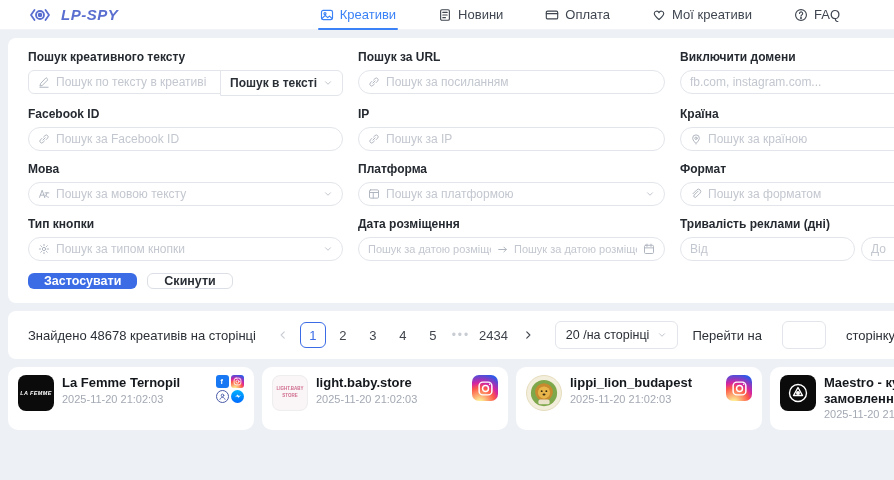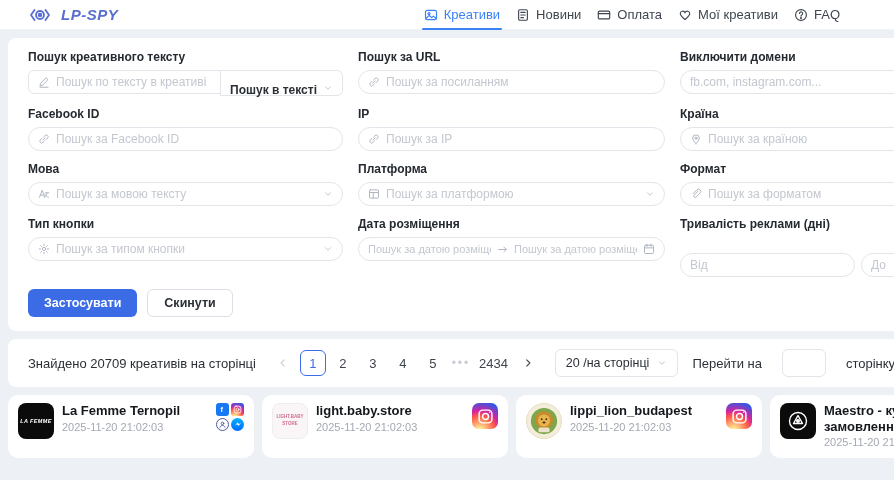--- a/index.html
+++ b/index.html
@@ -12,21 +12,21 @@
   }
   svg { display:block; }
 
   
   .hdr {
     height:30px; background:#fff; display:flex; align-items:center;
     padding:0 54px 0 28px; border-bottom:1px solid #f1f3f6;
   }
   .logo { display:flex; align-items:center; gap:9px; color:#5a6ed0; }
   .logo-text { font-size:15px; font-weight:700; font-style:italic; letter-spacing:.5px; }
-  .nav { margin-left:auto; display:flex; gap:16px; height:30px; }
+  .nav { margin-left:auto; display:flex; gap:42px; height:30px; }
   .nav-item {
     display:flex; align-items:center; gap:6px; font-size:13px; color:#3f4650;
     position:relative; cursor:pointer; white-space:nowrap;
   }
   .nav-item.active { color:#3b82f6; }
   .nav-item.active::after {
     content:""; position:absolute; left:-2px; right:-2px; bottom:0; height:2px;
     background:#3b82f6; border-radius:2px;
   }
 
@@ -50,29 +50,29 @@
     border:none; outline:none; flex:1; min-width:0; font-size:12px; color:#333;
     font-family:"Liberation Sans",sans-serif; background:transparent;
   }
   .ctrl input::placeholder { color:#c3c7cf; }
   .ficon { color:#aeb4be; flex:none; }
   .chev { color:#c2c7cf; flex:none; margin-left:auto; }
   .group { display:flex; }
   .group .ctrl.main { flex:1; border-radius:6px 0 0 6px;align-items:center; }
   .addon {
     border:1px solid #e2e5ea; margin-left:-1px; border-radius:0 6px 6px 0;
-    display:flex; gap:6px; padding:12px 9px; height:24px;
+    display:flex; align-items:center; gap:6px; padding:12px 9px; height:24px;
     font-size:12px; font-weight:600; color:#2b3037; white-space:nowrap; cursor:pointer;
   }
   .ctrl.daterange input { font-size:11px; }
   .dual { display:flex; gap:6px; }
-  .dual .ctrl { flex:1;margin-top:16px; }
+  .dual .ctrl { flex:1; }
   .actions { display:flex; gap:10px; margin-top:12px; }
   .btn {
-    height:28px; padding:0 16px; border-radius:6px; font-size:12.5px; font-weight:600;
+    height:16px; padding:0 16px; border-radius:6px; font-size:12.5px; font-weight:600;
     display:flex; align-items:center; cursor:pointer; border:none;
     font-family:"Liberation Sans",sans-serif;
   }
   .btn.primary { background:#3b6ce6; color:#fff; }
   .btn.ghost { background:#fff; color:#2b3037; border:1px solid #dcdfe5; }
 
   
   .results {
     width:1004px; margin:8px; background:#fff; border-radius:8px; height:48px;
     display:flex; align-items:center; padding:0 20px; gap:8px;
@@ -378,21 +378,21 @@
 
   </div>
 
   <div class="actions">
     <button class="btn primary">Застосувати</button>
     <button class="btn ghost">Скинути</button>
   </div>
 </section>
 
 <section class="results">
-  <span class="found">Знайдено 20709 креативів на сторінці</span>
+  <span class="found">Знайдено 48678 креативів на сторінці</span>
   <div class="pager">
     <span class="pg nav-arrow disabled">
       <svg width="10" height="10" viewBox="0 0 16 16" fill="none" stroke="currentColor" stroke-width="1.8" stroke-linecap="round" stroke-linejoin="round">
           <path d="M10 3L5 8l5 5"></path>
         </svg>
     </span>
     <span class="pg active">1</span>
     <span class="pg">2</span>
     <span class="pg">3</span>
     <span class="pg">4</span>

